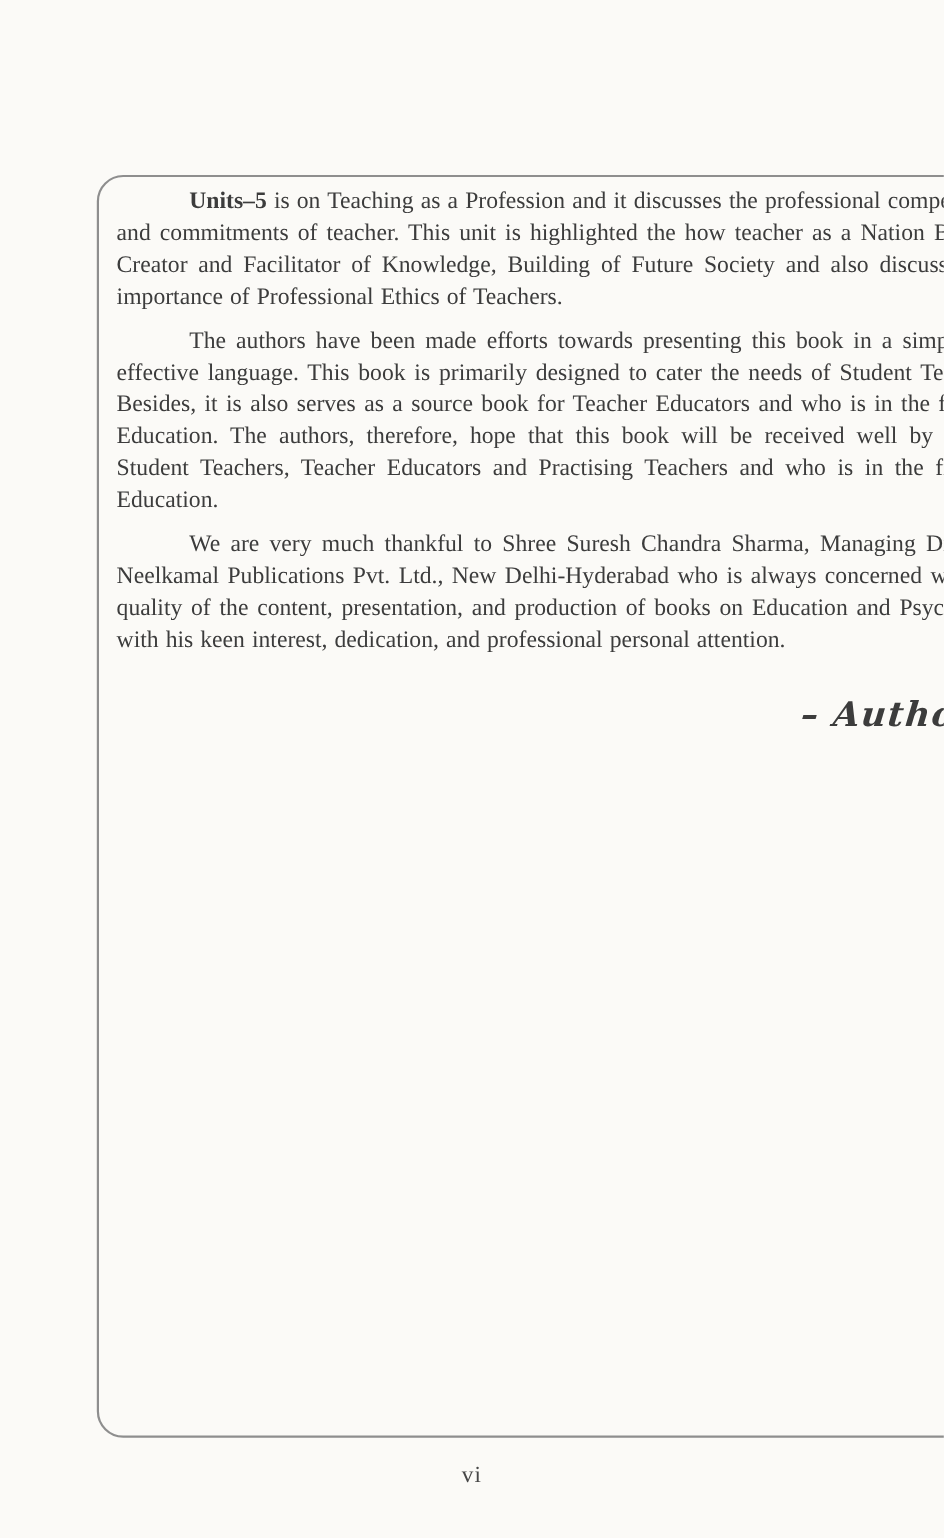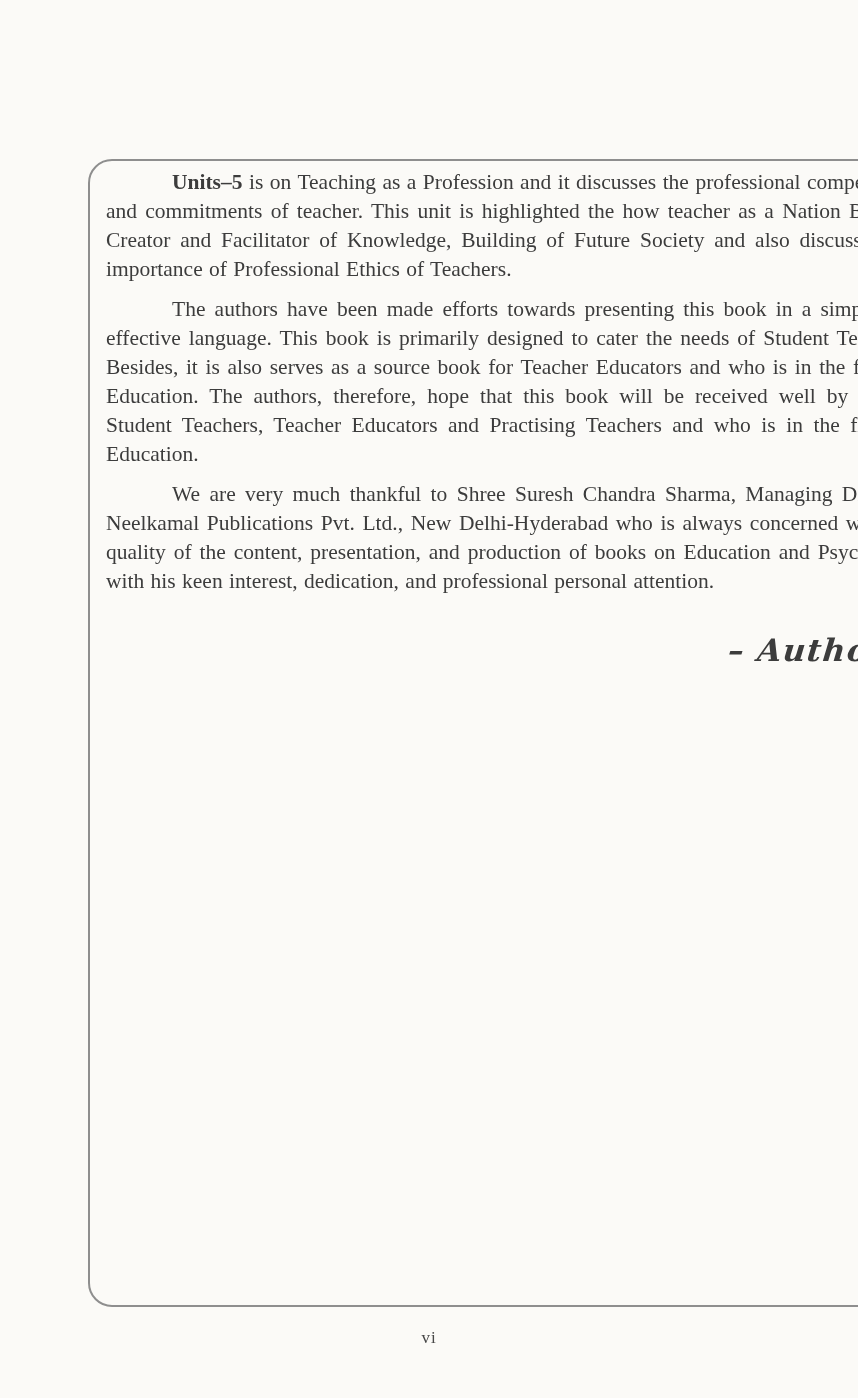--- a/index.html
+++ b/index.html
@@ -51,21 +51,21 @@
     transform: skewX(-6deg);
     transform-origin: right center;
   }
   .page-number {
     position: absolute;
     left: 0;
     right: 0;
     top: 1328px;
     text-align: center;
     font-family: "Liberation Serif", serif;
-    font-size: 17px;
+    font-size: 21px;
     letter-spacing: 1px;
     color: #474747;
   }
 </style>
 </head>
 <body>
 
 <div class="content-box">
   <p class="para"><span class="lead">Units–5</span><span> is on Teaching as a Profession and it discusses the professional competences and commitments of teacher. This unit is highlighted the how teacher as a Nation Builder, Creator and Facilitator of Knowledge, Building of Future Society and also discussed the importance of Professional Ethics of Teachers.</span></p>
 

